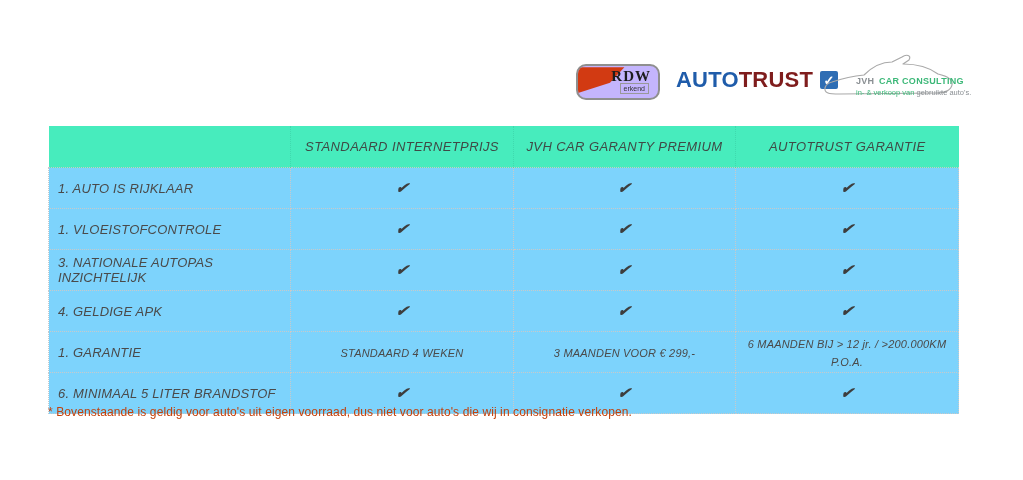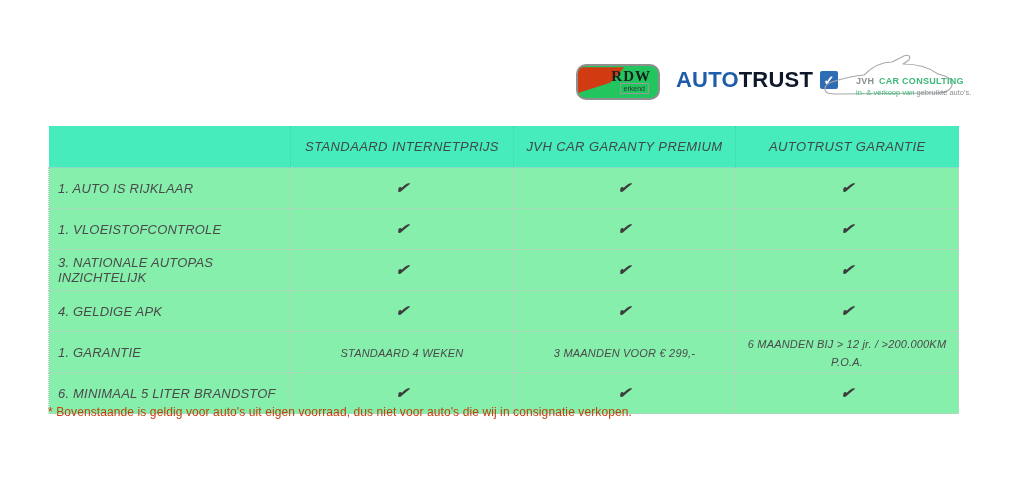--- a/index.html
+++ b/index.html
@@ -7,21 +7,21 @@
     width:1023px;height:480px;position:relative;background:#ffffff;
     font-family:"Liberation Sans", sans-serif;overflow:hidden;
   }
 
   
   .logo-strip{position:absolute;top:0;left:0;width:100%;height:115px;}
 
   
   .rdw-logo{
     position:absolute;left:576px;top:64px;width:84px;height:36px;
-    border:2px solid #8f8f8f;border-radius:10px;background:#22c55e;
+    border:2px solid #8f8f8f;border-radius:10px;background:#c4b5fd;
     overflow:hidden;box-sizing:border-box;
   }
   .rdw-red{
     position:absolute;left:0;top:0;width:100%;height:100%;
     background:#d23a12;
     clip-path:polygon(0 4%, 58% 4%, 40% 52%, 0 84%);
   }
   .rdw-title{
     position:absolute;right:7px;top:2px;
     font-family:"Liberation Serif", serif;font-weight:bold;font-size:15px;
@@ -32,21 +32,21 @@
     font-size:7px;color:#333;border:1px solid #999;padding:0 3px;line-height:9px;
   }
 
   
   .autotrust-logo{
     position:absolute;left:676px;top:67px;height:26px;
     display:flex;align-items:center;
     font-weight:bold;font-size:22px;letter-spacing:0.2px;
   }
   .at-auto{color:#1f5caa;}
-  .at-trust{color:#0f172a;}
+  .at-trust{color:#7f1d1d;}
   .at-check{
     display:inline-flex;align-items:center;justify-content:center;
     width:18px;height:18px;margin-left:7px;border-radius:2px;
     background:#2e6db4;color:#ffffff;font-size:13px;font-weight:bold;
   }
 
   
   .jvh-logo{position:absolute;left:820px;top:53px;width:138px;height:52px;}
   .jvh-car{position:absolute;left:0;top:0;width:138px;height:52px;}
   .jvh-text{position:absolute;left:36px;top:21px;line-height:10px;white-space:nowrap;}
@@ -61,21 +61,21 @@
     position:absolute;left:48px;top:126px;width:910px;
     border-collapse:collapse;table-layout:fixed;font-style:italic;
   }
   .cmp-table thead th{
     background:#47ecbd;height:39px;
     font-size:13px;font-weight:normal;color:#3f4a46;letter-spacing:0.4px;
     text-align:center;border:none;
   }
   .cmp-table thead th + th{border-left:1px dotted #3fd9ae;}
   .cmp-table tbody td{
-    height:38px;border:1px dotted #c9c9c9;background:#86efac;
+    height:38px;border:1px dotted #c9c9c9;background:#7dd3fc;
     text-align:center;vertical-align:middle;
   }
   .cmp-table tbody td.label-cell{
     text-align:left;padding-left:9px;
     font-size:13px;color:#4a4a4a;letter-spacing:0.2px;
   }
   .check{
     font-size:15px;font-weight:bold;color:#3d3d3d;
     display:inline-block;transform:skewX(-8deg);
   }

